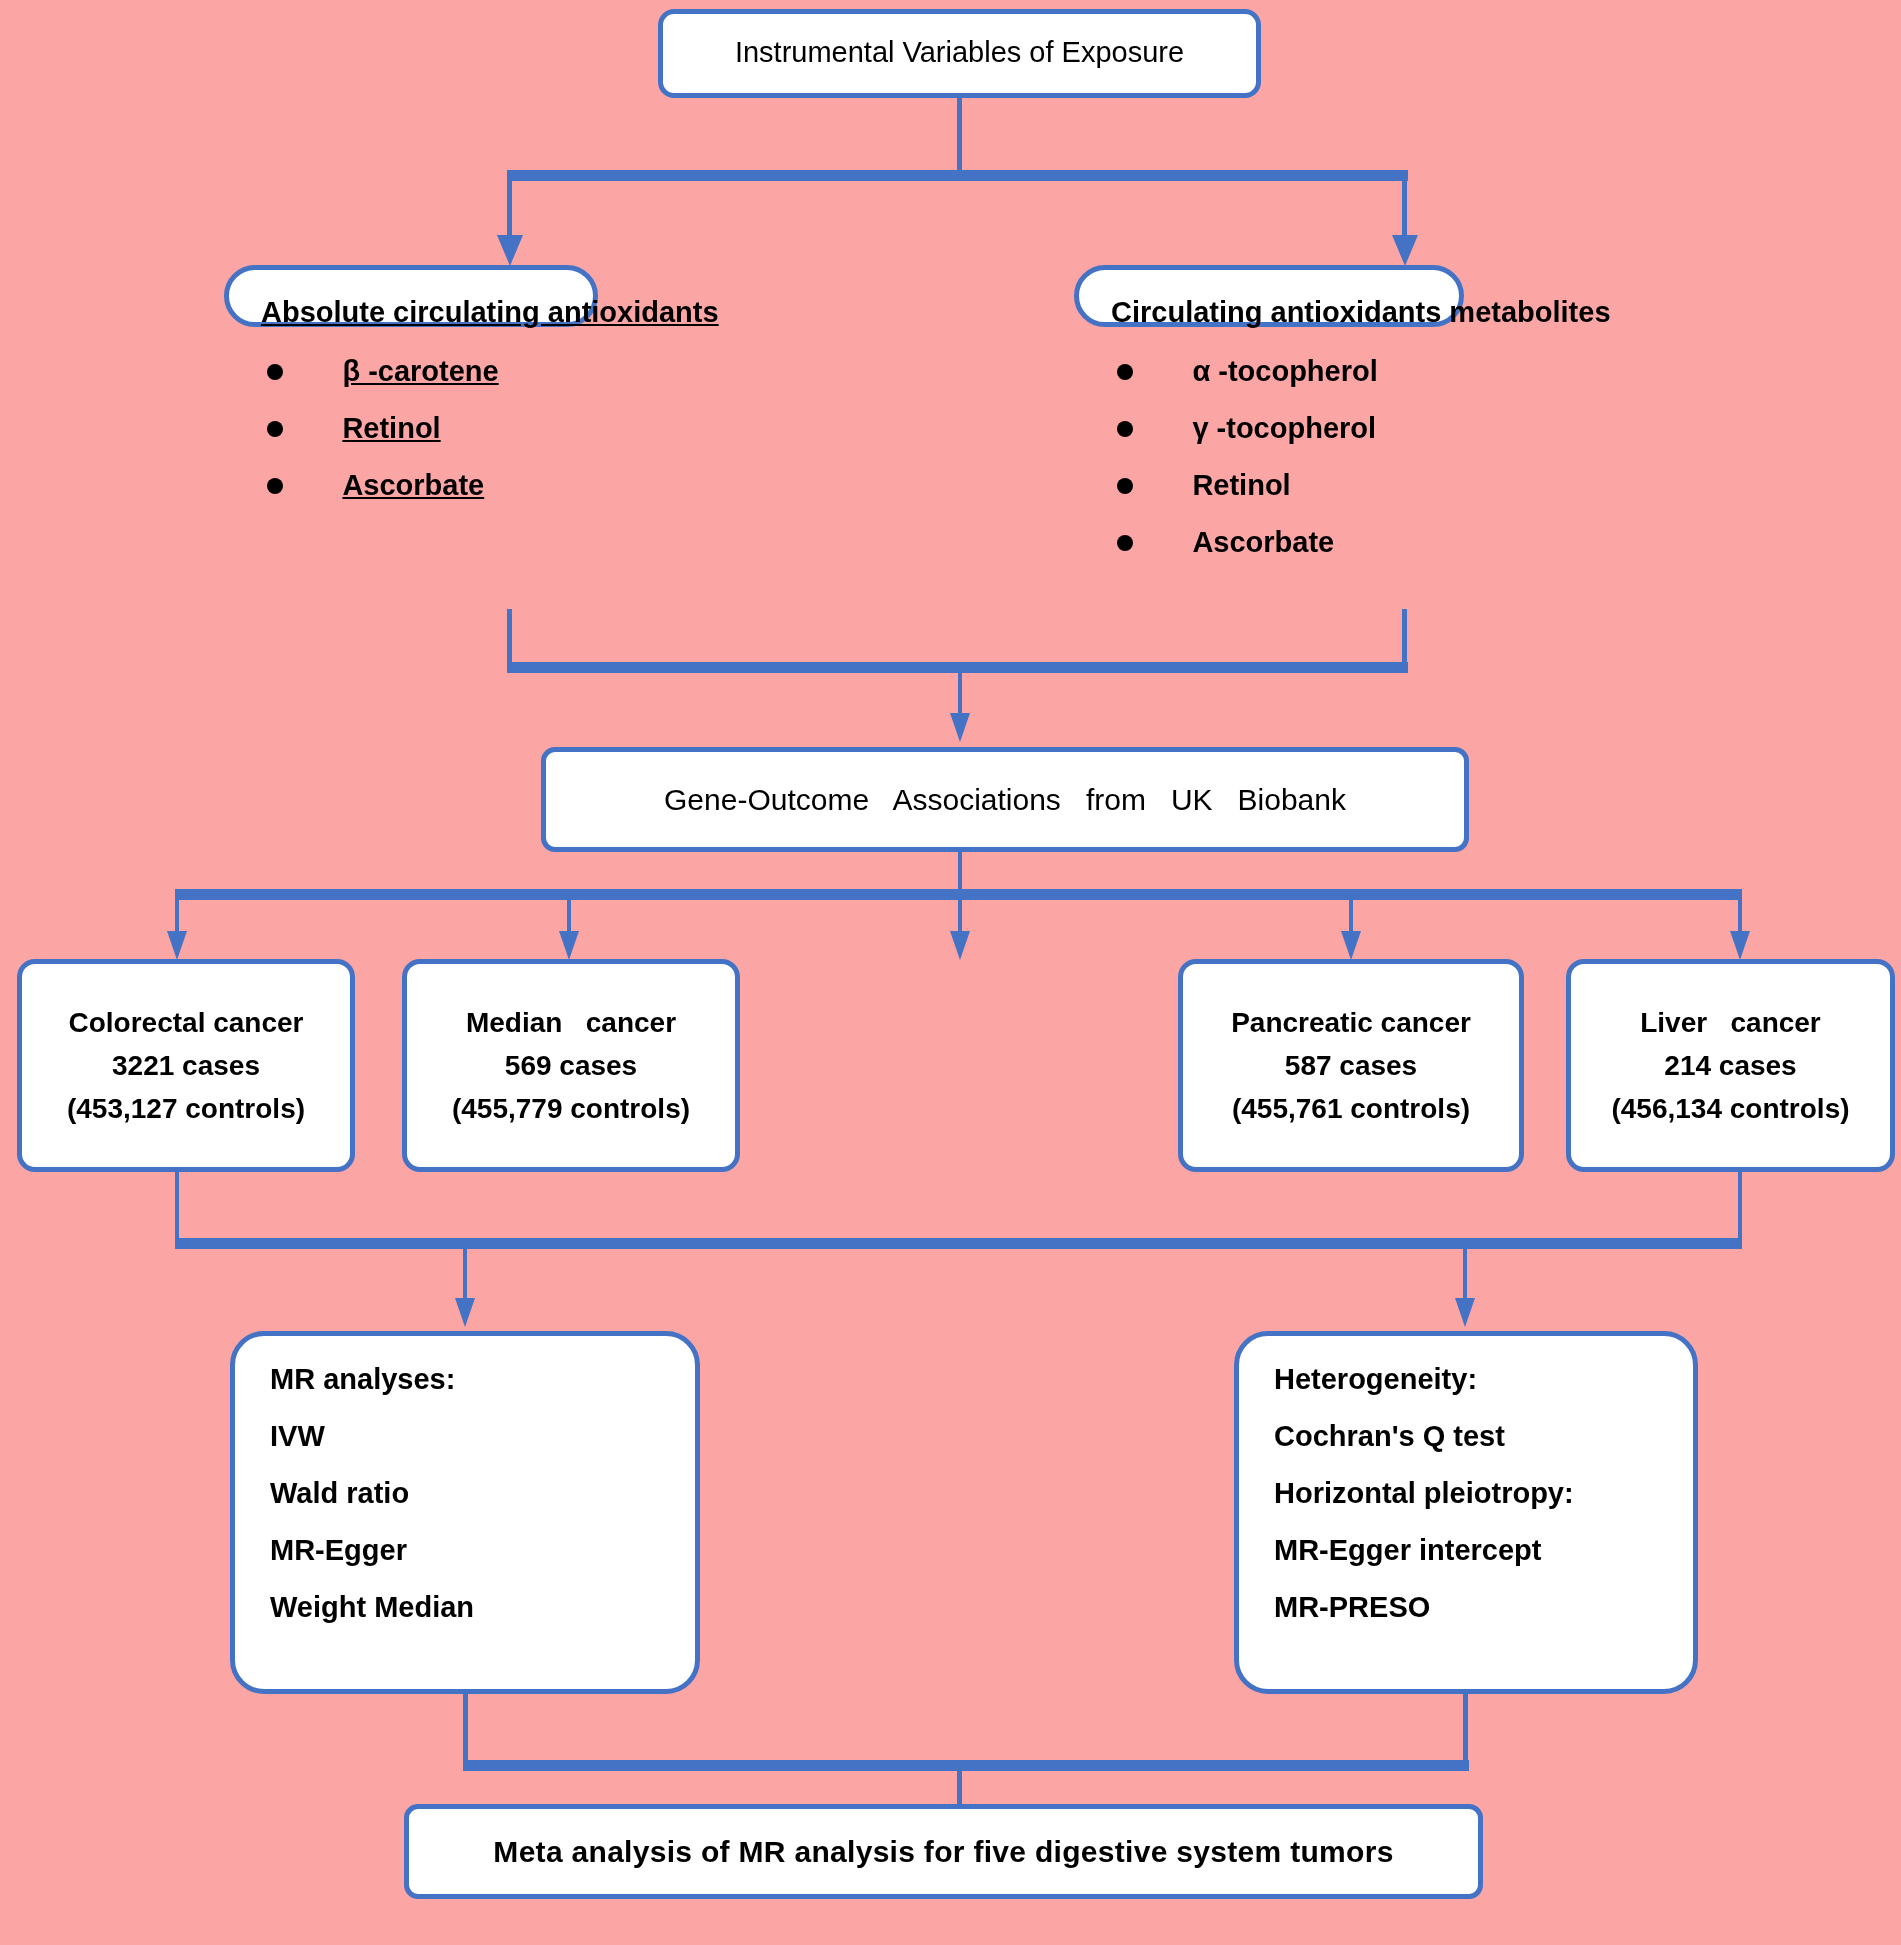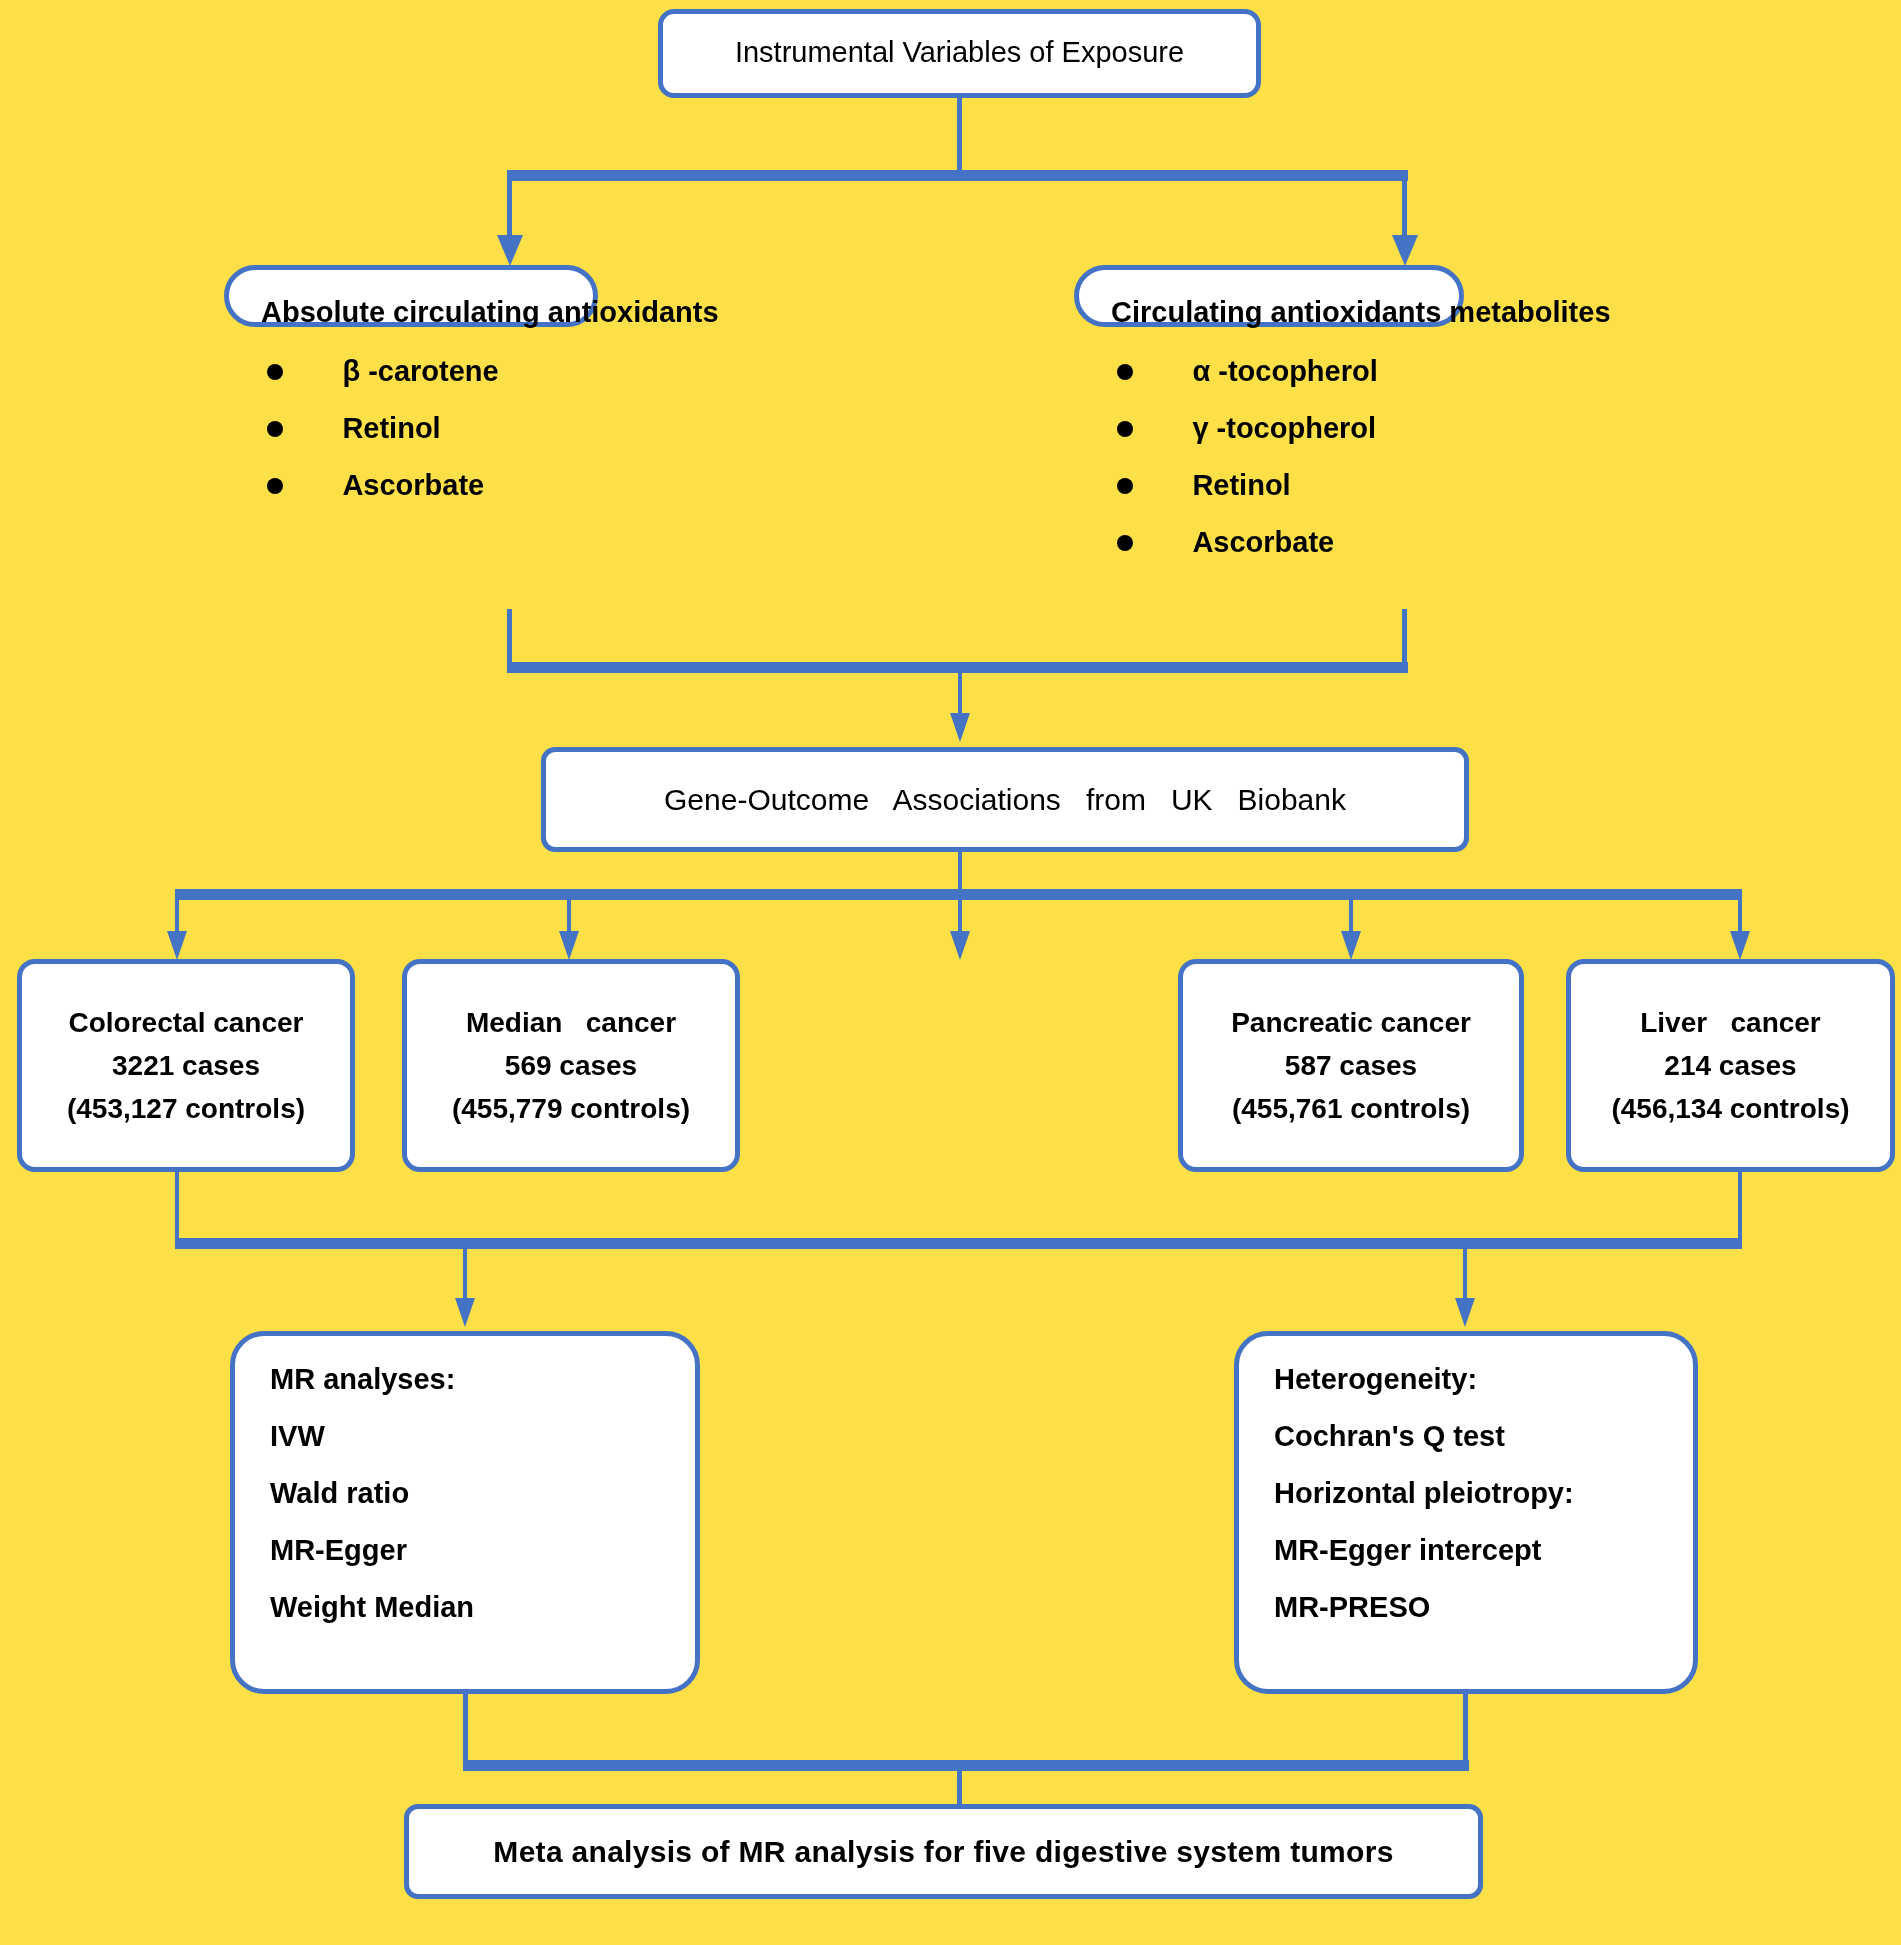--- a/index.html
+++ b/index.html
@@ -9,21 +9,21 @@
     background: #ffffff;
   }
   body {
     font-family: "Liberation Sans", sans-serif;
     color: #000000;
   }
   #canvas {
     position: relative;
     width: 1902px;
     height: 1946px;
-    background: #fde047;
+    background: #fca5a5;
     overflow: hidden;
   }
 
   
   .node {
     position: absolute;
     box-sizing: border-box;
     background: #ffffff;
     border: 5.3px solid #4472C4;
     border-radius: 24.6px;
@@ -47,21 +47,21 @@
   }
 
   
   #node-top {
     left: 658px; top: 8.6px; width: 603px; height: 89px;
     border-radius: 16px;
   }
   #node-top .plain-line { font-size: 29px; }
 
   
-  #node-absolute { left: 224px; top: 265px; width: 374px; height: 0; }
+  #node-absolute { left: 224px; top: 265px; width: 374px; height: 0; text-decoration: underline; }
   #node-metabolites { left: 1074px; top: 265px; width: 374px; height: 0; }
 
   .group-box {
     position: absolute;
     box-sizing: border-box;
     background: #ffffff;
     border: 5.3px solid #4472C4;
     border-radius: 32px;
     padding: 26px 21.4px 26px 32px;
   }

